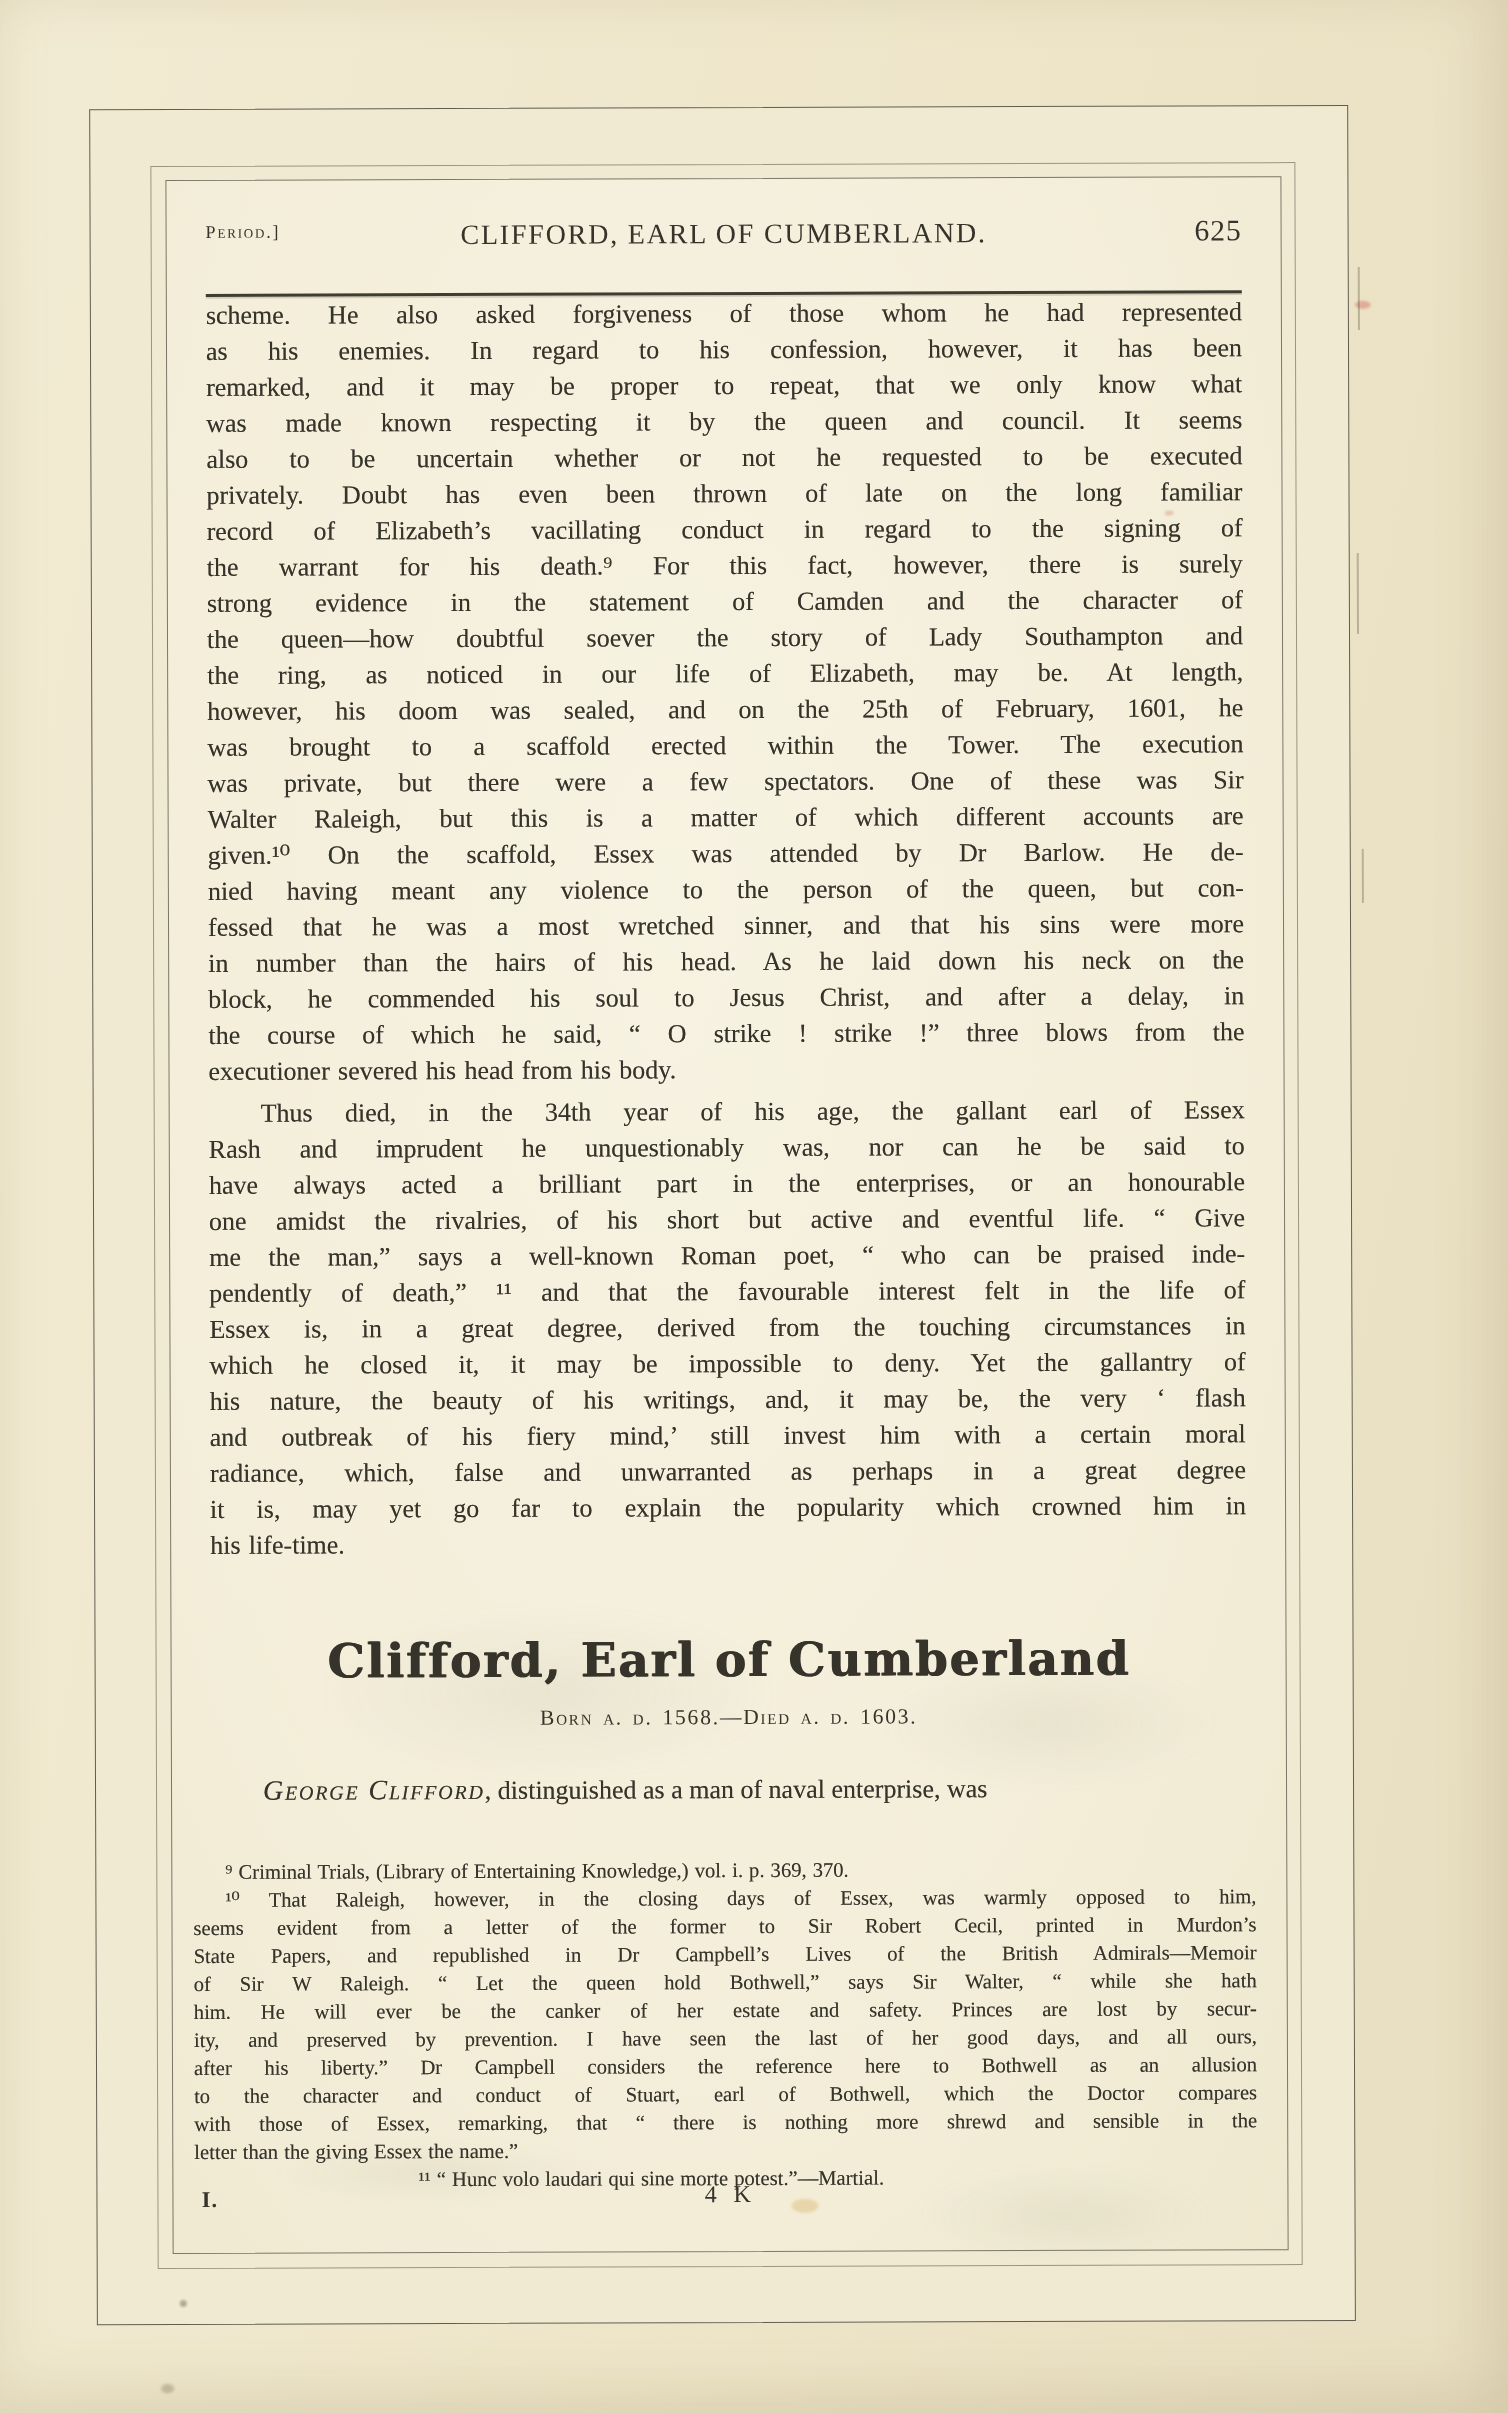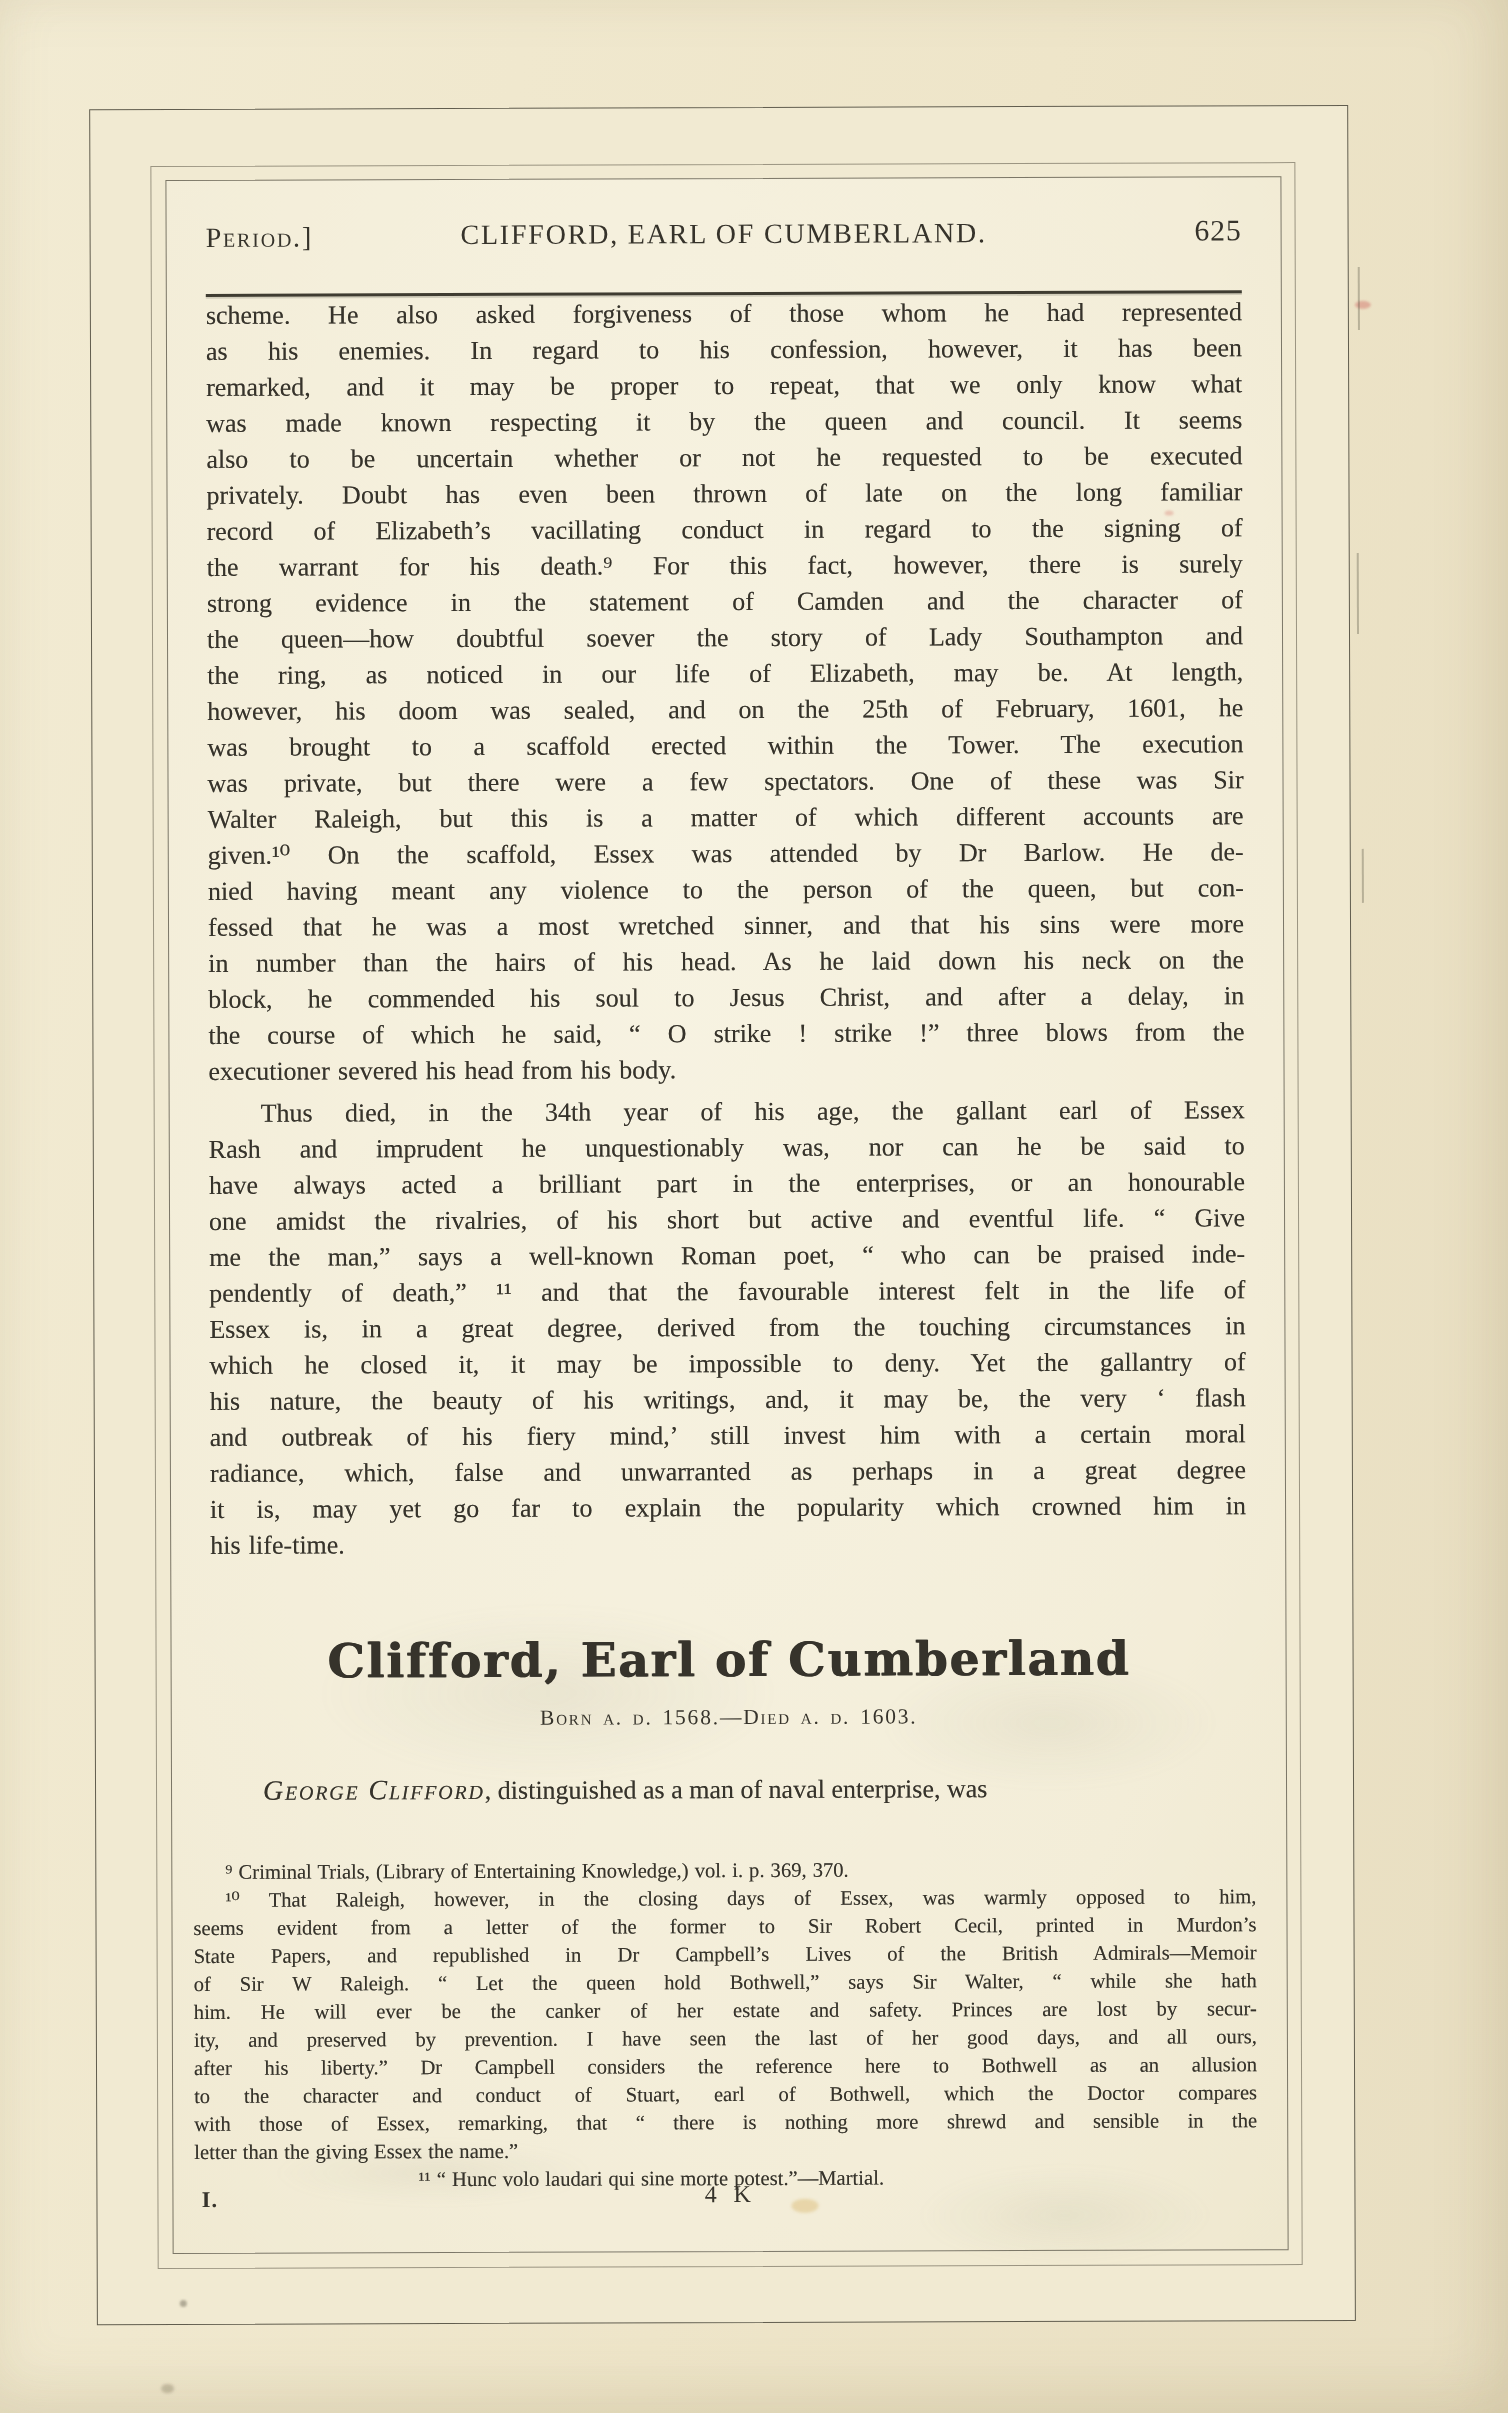--- a/index.html
+++ b/index.html
@@ -14,21 +14,21 @@
   
   .frame-outer{position:absolute;left:93px;top:107px;width:1257px;height:2214px;
     border:1.8px solid rgba(72,68,55,.85);background:#f1ead2;}
   .frame-mid{position:absolute;left:154px;top:164px;width:1143px;height:2101px;
     border:1.8px solid rgba(84,79,64,.55);}
   .frame-inner{position:absolute;left:169px;top:178px;width:1114px;height:2072px;
     border:1.8px solid rgba(72,68,55,.7);
     background:radial-gradient(ellipse at 45% 35%, #f7f3e2 0%, #f3edd8 70%, #efe8cf 100%);}
 
   
-  .runhead-left{position:absolute;left:209px;top:220px;font-size:28px;
+  .runhead-left{position:absolute;left:209px;top:220px;font-size:18px;
     font-variant:small-caps;letter-spacing:1.8px;}
   .runhead-title{position:absolute;left:209px;top:218px;width:1036px;text-align:center;
     font-size:28px;letter-spacing:1.8px;}
   .pagenum{position:absolute;left:209px;top:216px;width:1036px;text-align:right;
     font-size:29.6px;letter-spacing:0.9px;}
   .head-rule{position:absolute;left:209px;top:292px;width:1036px;height:2.7px;
     background:#3f3c31;box-shadow:0 1.8px 0 rgba(63,60,49,.18);}
 
   
   .body{position:absolute;left:209px;width:1036px;font-size:26px;

